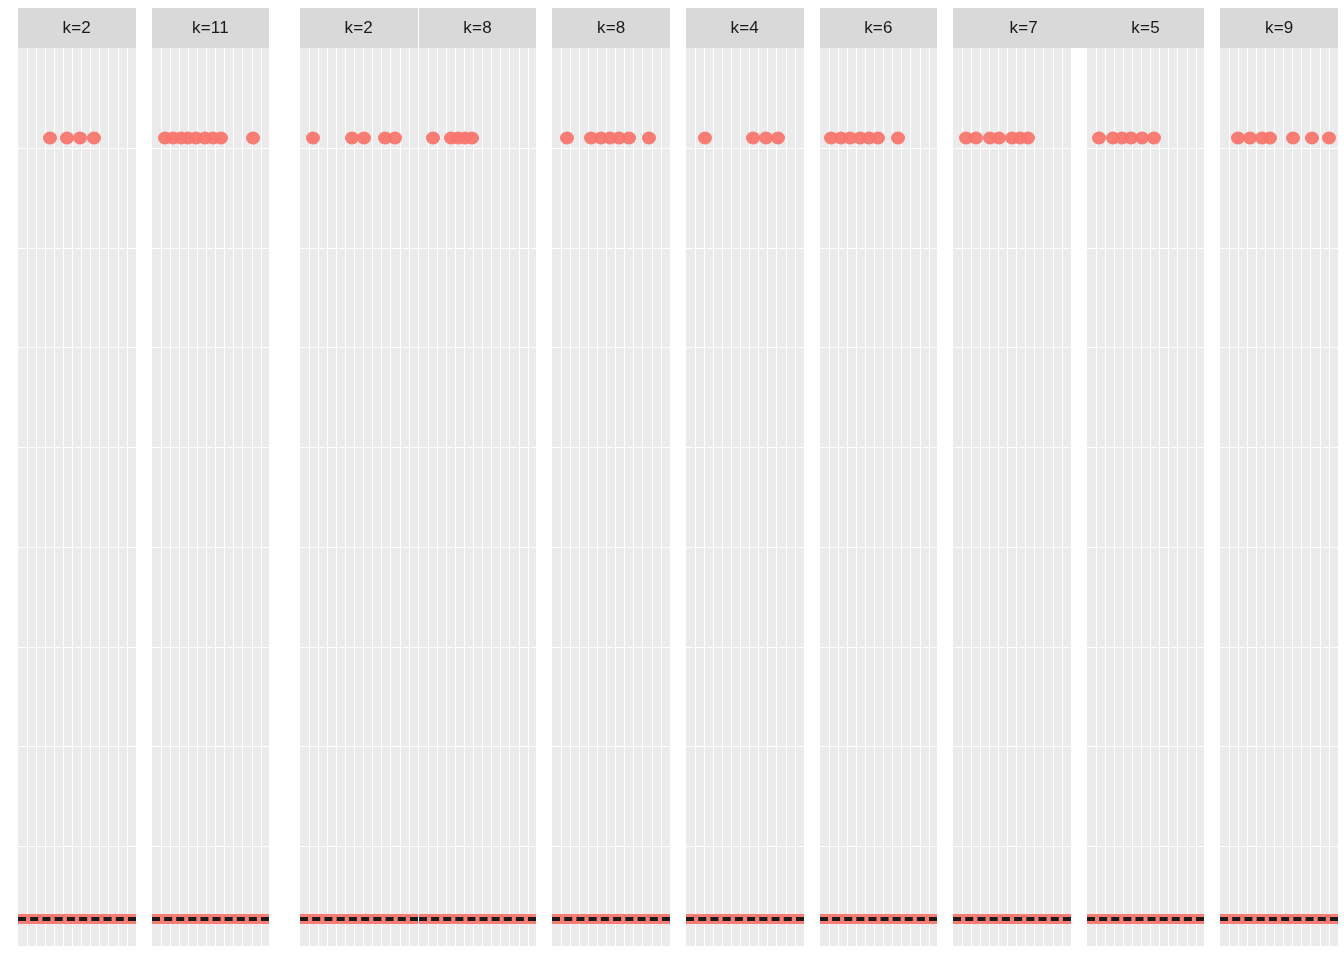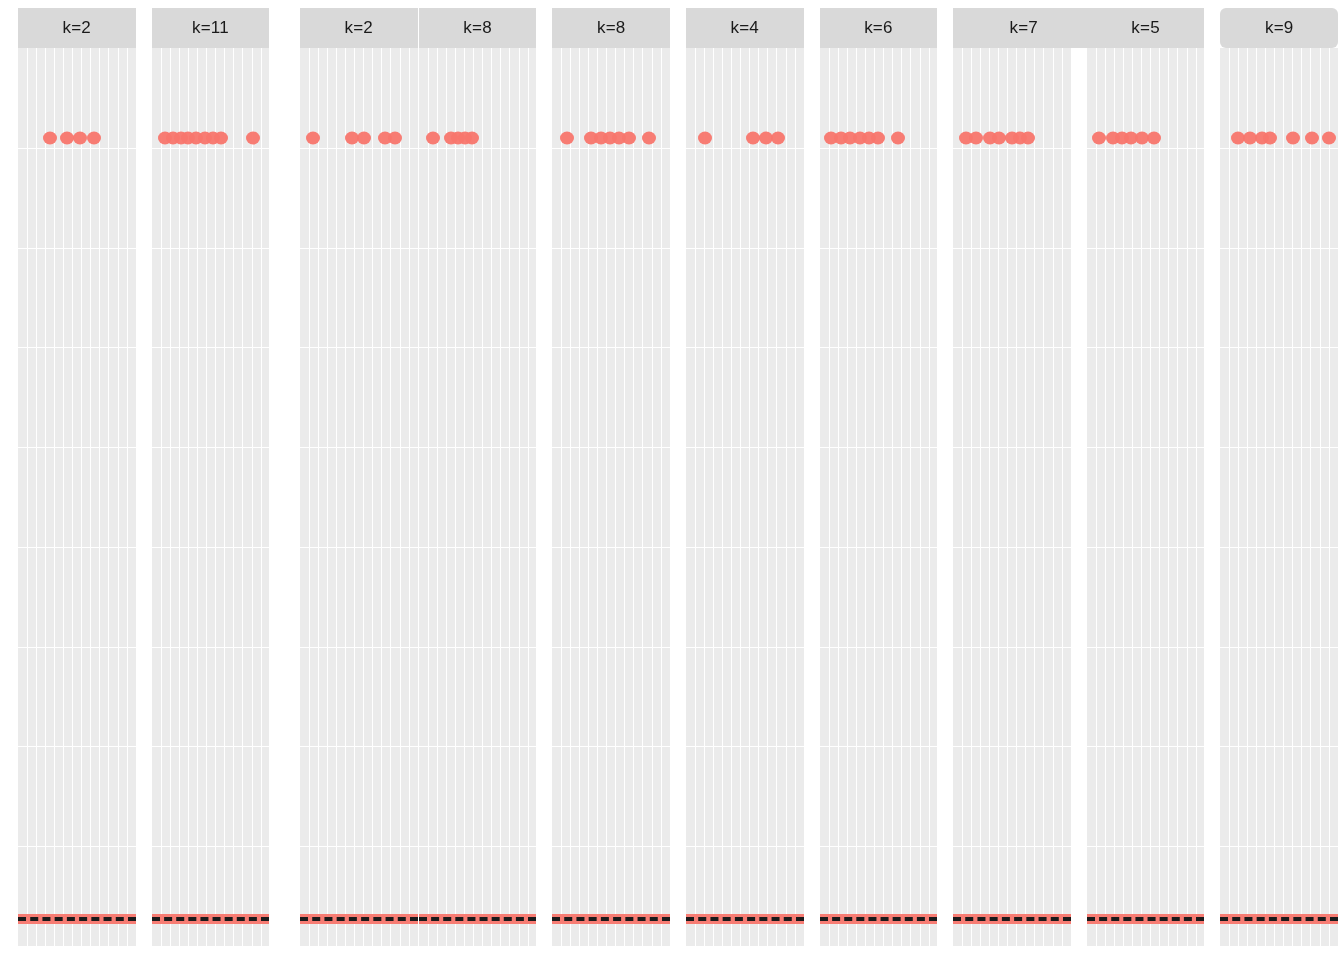--- a/index.html
+++ b/index.html
@@ -390,21 +390,21 @@
         <div class="dashline" style="top: 871px;"></div>
         <div class="point" style="left: 11.76px; top: 89.8px;"></div>
         <div class="point" style="left: 25.872px; top: 89.8px;"></div>
         <div class="point" style="left: 35.28px; top: 89.8px;"></div>
         <div class="point" style="left: 44.688px; top: 89.8px;"></div>
         <div class="point" style="left: 55.272px; top: 89.8px;"></div>
         <div class="point" style="left: 67.032px; top: 89.8px;"></div>
       </div>
     </div>
     <div class="facet-strip" style="left: 1220.4px; width: 117.6px;">
-      <div class="facet-header" style="width: 117.6px; border-radius: 6px;">k=9</div>
+      <div class="facet-header" style="width: 117.6px;">k=9</div>
       <div class="facet-panel" style="width: 117.6px; height: 898px;">
         <div class="vline" style="left: 9px;"></div>
         <div class="vline" style="left: 18px;"></div>
         <div class="vline" style="left: 27px;"></div>
         <div class="vline" style="left: 36px;"></div>
         <div class="vline" style="left: 45px;"></div>
         <div class="vline" style="left: 54px;"></div>
         <div class="vline" style="left: 63px;"></div>
         <div class="vline" style="left: 72px;"></div>
         <div class="vline" style="left: 81px;"></div>

